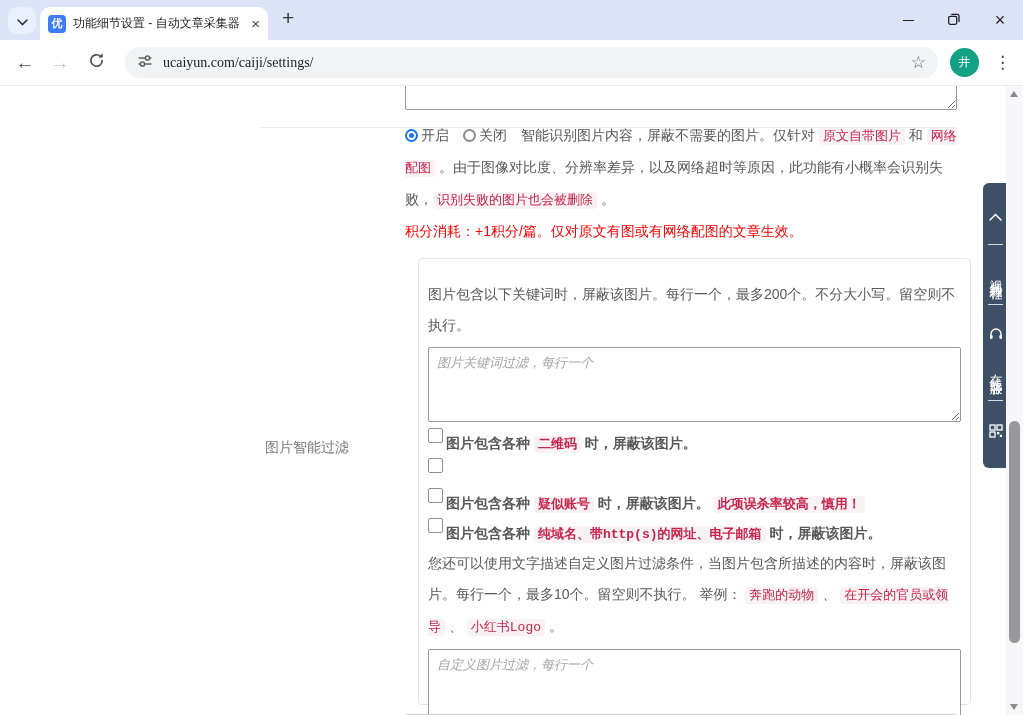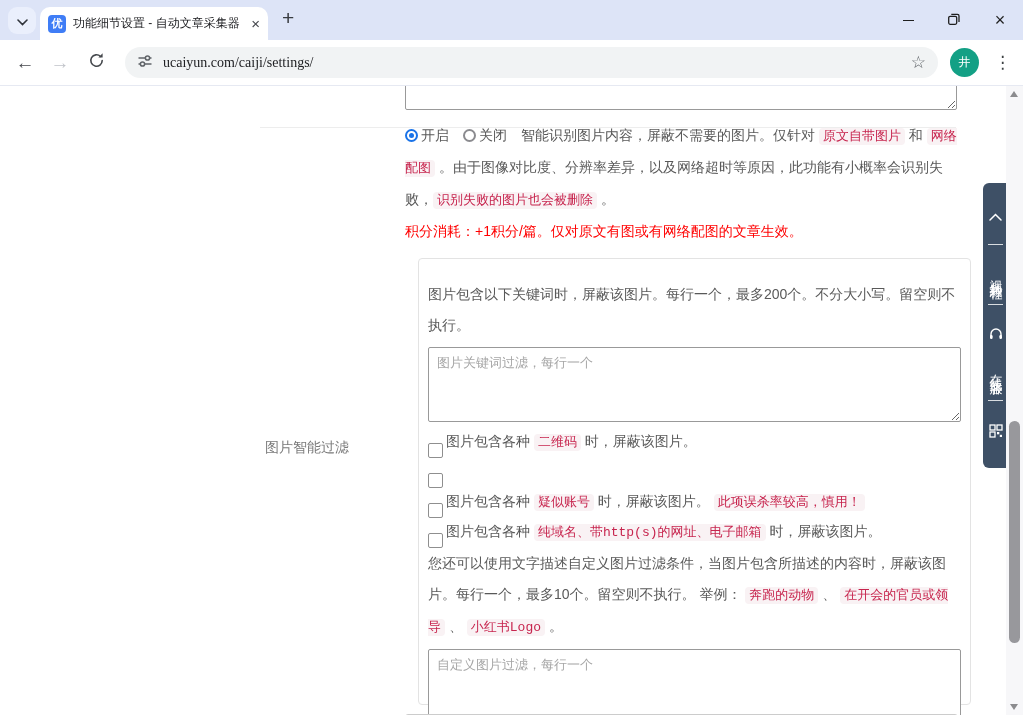--- a/index.html
+++ b/index.html
@@ -34,40 +34,40 @@
            display:flex;align-items:center;padding:0 12px;box-sizing:border-box;}
   .url-text{font-size:14px;color:#202124;margin-left:10px;flex:1;font-family:Liberation Serif, serif;}
   .star{font-size:17px;color:#5f6368;flex:none;cursor:pointer;}
   .avatar{position:absolute;right:44px;top:8px;width:29px;height:29px;border-radius:50%;background:#13a085;
           color:#fff;font-size:12px;display:flex;align-items:center;justify-content:center;cursor:pointer;}
   .menu{position:absolute;right:12px;top:0;height:45px;display:flex;align-items:center;font-size:17px;color:#3c4043;cursor:pointer;}
 
   
   .pagearea{position:relative;height:629px;background:#fff;overflow:hidden;font-size:14px;color:#595959;}
   textarea{font-family:"Liberation Sans","DejaVu Sans",sans-serif;font-size:13px;color:#555;
-           border:1px solid #999;border-radius:2px;padding:6px 8px;box-sizing:border-box;background:#fff;}
+           border:1px solid #999;border-radius:2px;padding:6px 8px;box-sizing:border-box;background:#fff;font-style:italic;}
   textarea::placeholder{color:#a6a6a6;}
   .ta-top{position:absolute;left:405px;top:-52px;width:552px;height:76px;}
   .divider{position:absolute;left:260px;top:41px;width:696px;height:1px;background:#ededed;}
 
   .para{position:absolute;left:405px;top:34px;width:552px;line-height:31px;}
   .radio{display:inline-block;width:13px;height:13px;border-radius:50%;vertical-align:-2px;
          box-sizing:border-box;position:relative;margin-right:3px;cursor:pointer;}
   .radio.on{border:2px solid #1a73e8;}
   .radio.on::after{content:"";position:absolute;left:2px;top:2px;width:5px;height:5px;border-radius:50%;background:#1a73e8;}
   .radio.off{border:2px solid #8b8b8f;}
   .radio-label{margin-right:14px;}
   .hl{color:#c7254e;background:#f9f2f4;padding:1px 4px;border-radius:4px;
       font-family:"Liberation Mono","DejaVu Sans Mono",monospace;font-size:13px;}
   .rednote{color:#ff0000;}
 
   .filterbox{position:absolute;left:403px;top:172px;width:553px;height:447px;border:1px solid #e3e3e3;
              border-radius:4px;box-sizing:border-box;padding:20px 9px;line-height:31px;margin-left:15px;}
   .ta-in{width:100%;height:75px;margin:6px 0;display:block;}
-  .cbrow{display:flex;align-items:flex-end;height:30px;cursor:pointer;}
+  .cbrow{display:flex;align-items:flex-start;height:30px;cursor:pointer;font-weight:bold;}
   .cb{width:13px;height:13px;border:1px solid #8f8f8f;border-radius:2px;background:#fff;flex:none;margin-right:3px;}
   .cbtext{white-space:nowrap;}
 
   .leftlabel{position:absolute;left:265px;top:329px;color:#7a7a7a;margin-top:24px;}
   .nextbox{position:absolute;left:405px;top:628px;width:551px;height:50px;border:1px solid #ccc;border-radius:3px;}
 
   
   .floatpanel{position:absolute;right:15px;top:97px;width:25px;height:285px;background:#3e5066;
               border-radius:6px 0 0 6px;display:flex;flex-direction:column;align-items:center;
               justify-content:space-evenly;padding:7px 0;box-sizing:border-box;}

